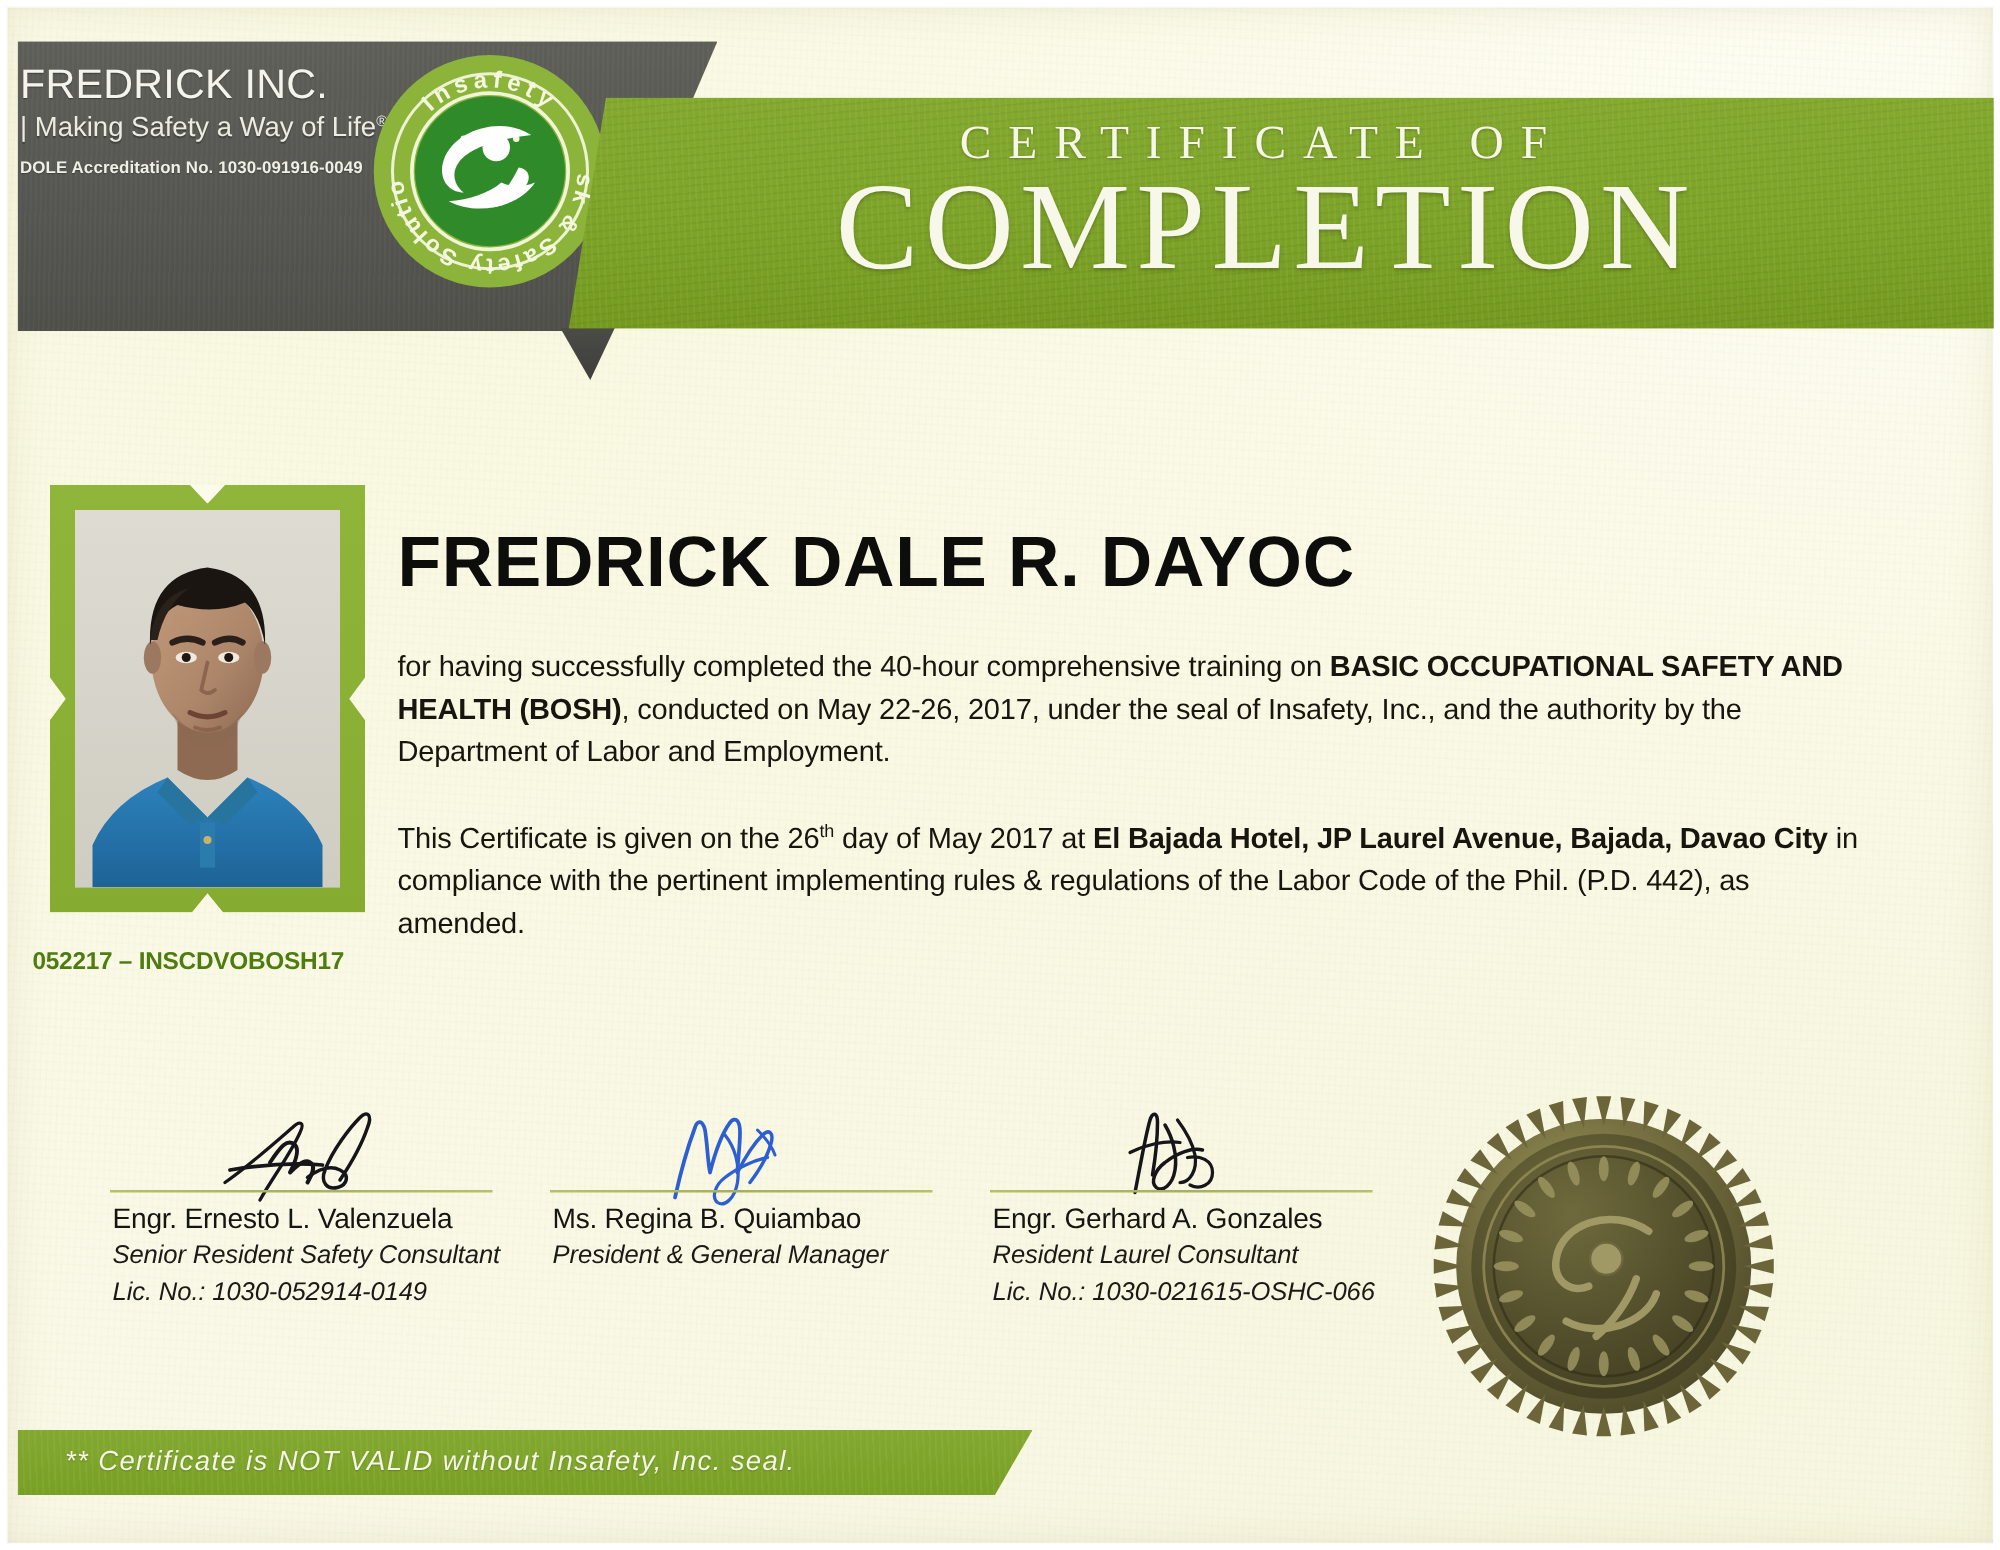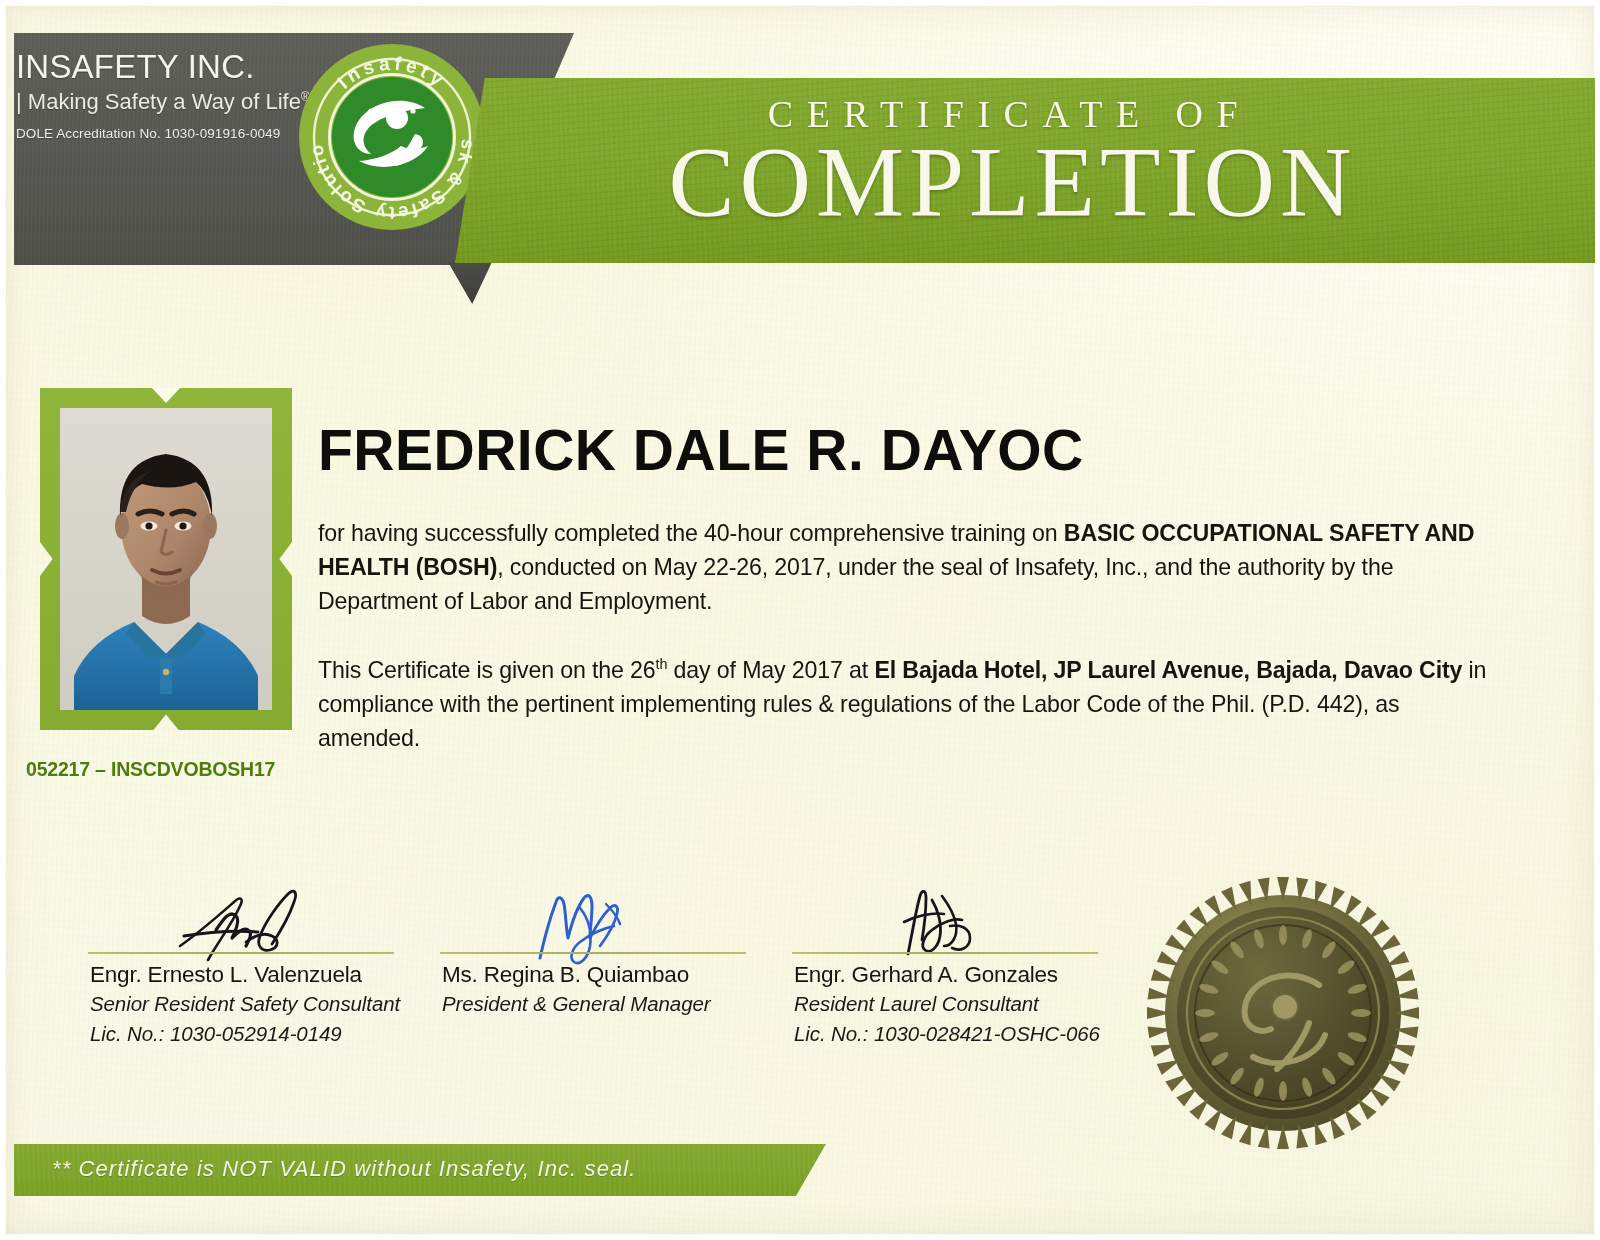--- a/index.html
+++ b/index.html
@@ -84,21 +84,21 @@
     color: #ecece2;
     text-shadow: 0 1px 1px rgba(0,0,0,0.3);
     white-space: nowrap;
   }
   .co-tag .reg {
     font-size: 12px;
     vertical-align: super;
   }
   .co-accr {
     font-size: 13.5px;
-    font-weight: normal;
+    font-weight: bold;
     margin-top: 11px;
     letter-spacing: 0.1px;
     color: #f0f0e6;
     text-shadow: 0 1px 1px rgba(0,0,0,0.3);
     white-space: nowrap;
   }
 
   
   .logo {
     position: absolute;
@@ -339,21 +339,21 @@
 </style>
 </head>
 <body>
 
 <div id="page">
 
   <div class="paper"></div>
 
   <div class="hdr-dark"></div>
   <div class="hdr-dark-txt">
-    <div class="co-name">INSAFETY INC.</div>
+    <div class="co-name">FREDRICK INC.</div>
     <div class="co-tag"><span>| Making Safety a Way of Life</span><span class="reg">®</span></div>
     <div class="co-accr">DOLE Accreditation No. 1030-091916-0049</div>
   </div>
 
   <div class="logo">
     <svg viewBox="0 0 190 190" xmlns="http://www.w3.org/2000/svg">
       <defs>
         <path id="arcTop" d="M 28,95 A 67,67 0 0 1 162,95"></path>
         <path id="arcBot" d="M 165,95 A 70,70 0 0 1 25,95"></path>
       </defs>
@@ -491,21 +491,21 @@
             <path d="M 112,42 C 124,36 140,32 152,34" stroke-width="2.6"></path>
             <path d="M 140,20 C 146,30 150,44 148,56 C 146,68 138,74 133,70 C 128,66 132,56 140,50 C 150,42 162,38 170,40" stroke-width="2.8"></path>
             <path d="M 150,16 C 156,24 162,34 164,44 C 166,56 160,66 152,66" stroke-width="2.6"></path>
             <path d="M 158,46 C 168,44 178,48 178,58 C 178,68 168,72 160,68" stroke-width="2.6"></path>
           </g>
         </svg>
       </div>
       <div class="sig-rule"></div>
       <div class="sig-name">Engr. Gerhard A. Gonzales</div>
       <div class="sig-role">Resident Laurel Consultant</div>
-      <div class="sig-lic">Lic. No.: 1030-028421-OSHC-066</div>
+      <div class="sig-lic">Lic. No.: 1030-021615-OSHC-066</div>
     </div>
 
   </div>
 
   <div class="seal">
     <svg viewBox="0 0 290 282" xmlns="http://www.w3.org/2000/svg">
       <defs>
         <radialGradient id="sealg" cx="40%" cy="32%" r="75%">
           <stop offset="0%" stop-color="#a09a5d"></stop>
           <stop offset="45%" stop-color="#777142"></stop>

